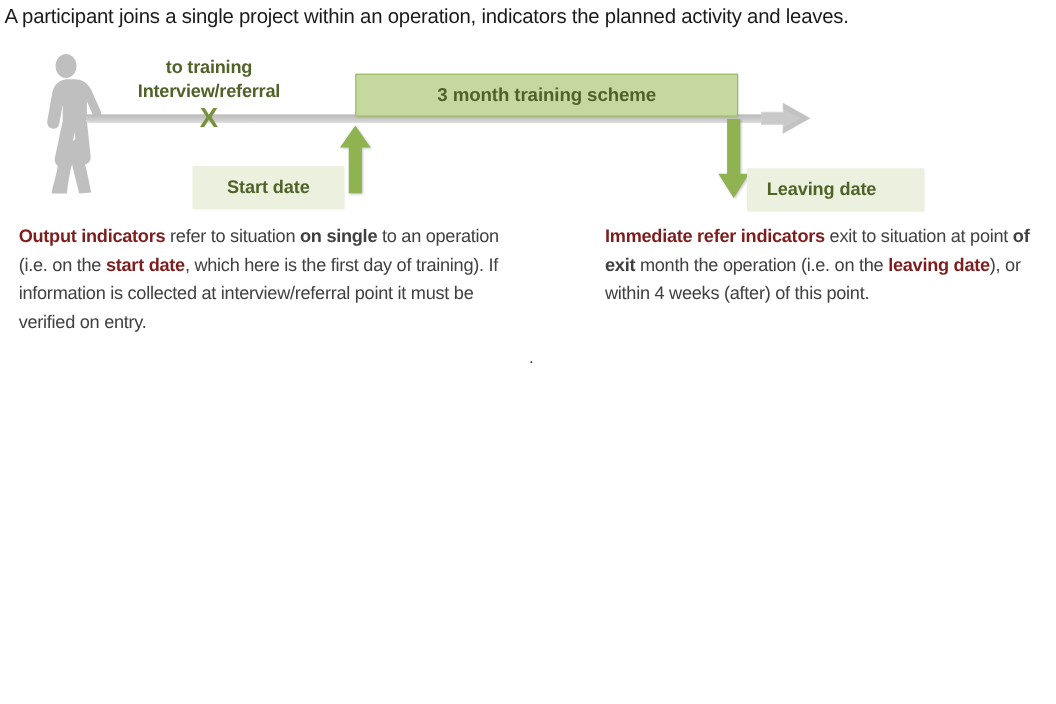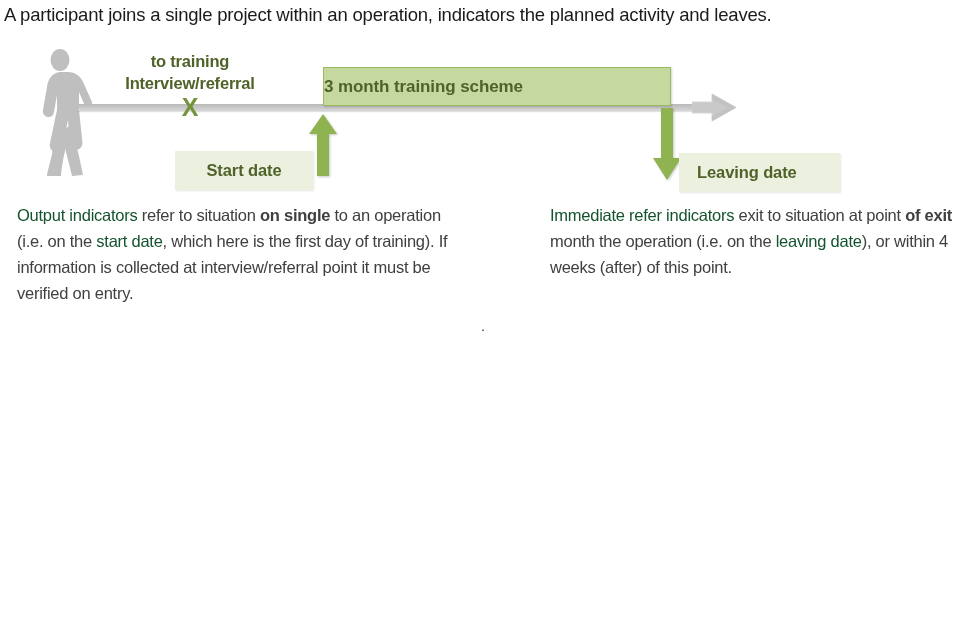--- a/index.html
+++ b/index.html
@@ -71,21 +71,21 @@
     left: 323px;
     top: 29px;
     width: 348px;
     height: 39px;
     background: #c5d8a0;
     border: 1.5px solid #9cbb5e;
     box-sizing: border-box;
     box-shadow: 1px 1px 2px rgba(0,0,0,0.18);
     display: flex;
     align-items: center;
-    justify-content: flex-start;
+    justify-content: center;
   }
   #training-box .lbl {
     font-size: 17px;
     font-weight: bold;
     color: #4f6228;
     letter-spacing: -0.1px;
   }
 
   
   #interview-label {
@@ -146,21 +146,21 @@
     position: absolute;
     font-size: 16.5px;
     line-height: 26px;
     color: #404040;
     letter-spacing: -0.25px;
   }
   #para-left  { left: 17px;  top: 202px; width: 452px; }
   #para-right { left: 550px; top: 202px; width: 410px; }
 
   .para b      { font-weight: bold; color: #404040; }
-  .para .green { font-weight: normal; color: #14532d; }
+  .para .green { font-weight: bold; color: #7f1d1d; }
 
   #stray-dot {
     position: absolute;
     left: 481px;
     top: 318px;
     font-size: 15px;
     line-height: 15px;
     color: #3a3a46;
   }
 </style>

